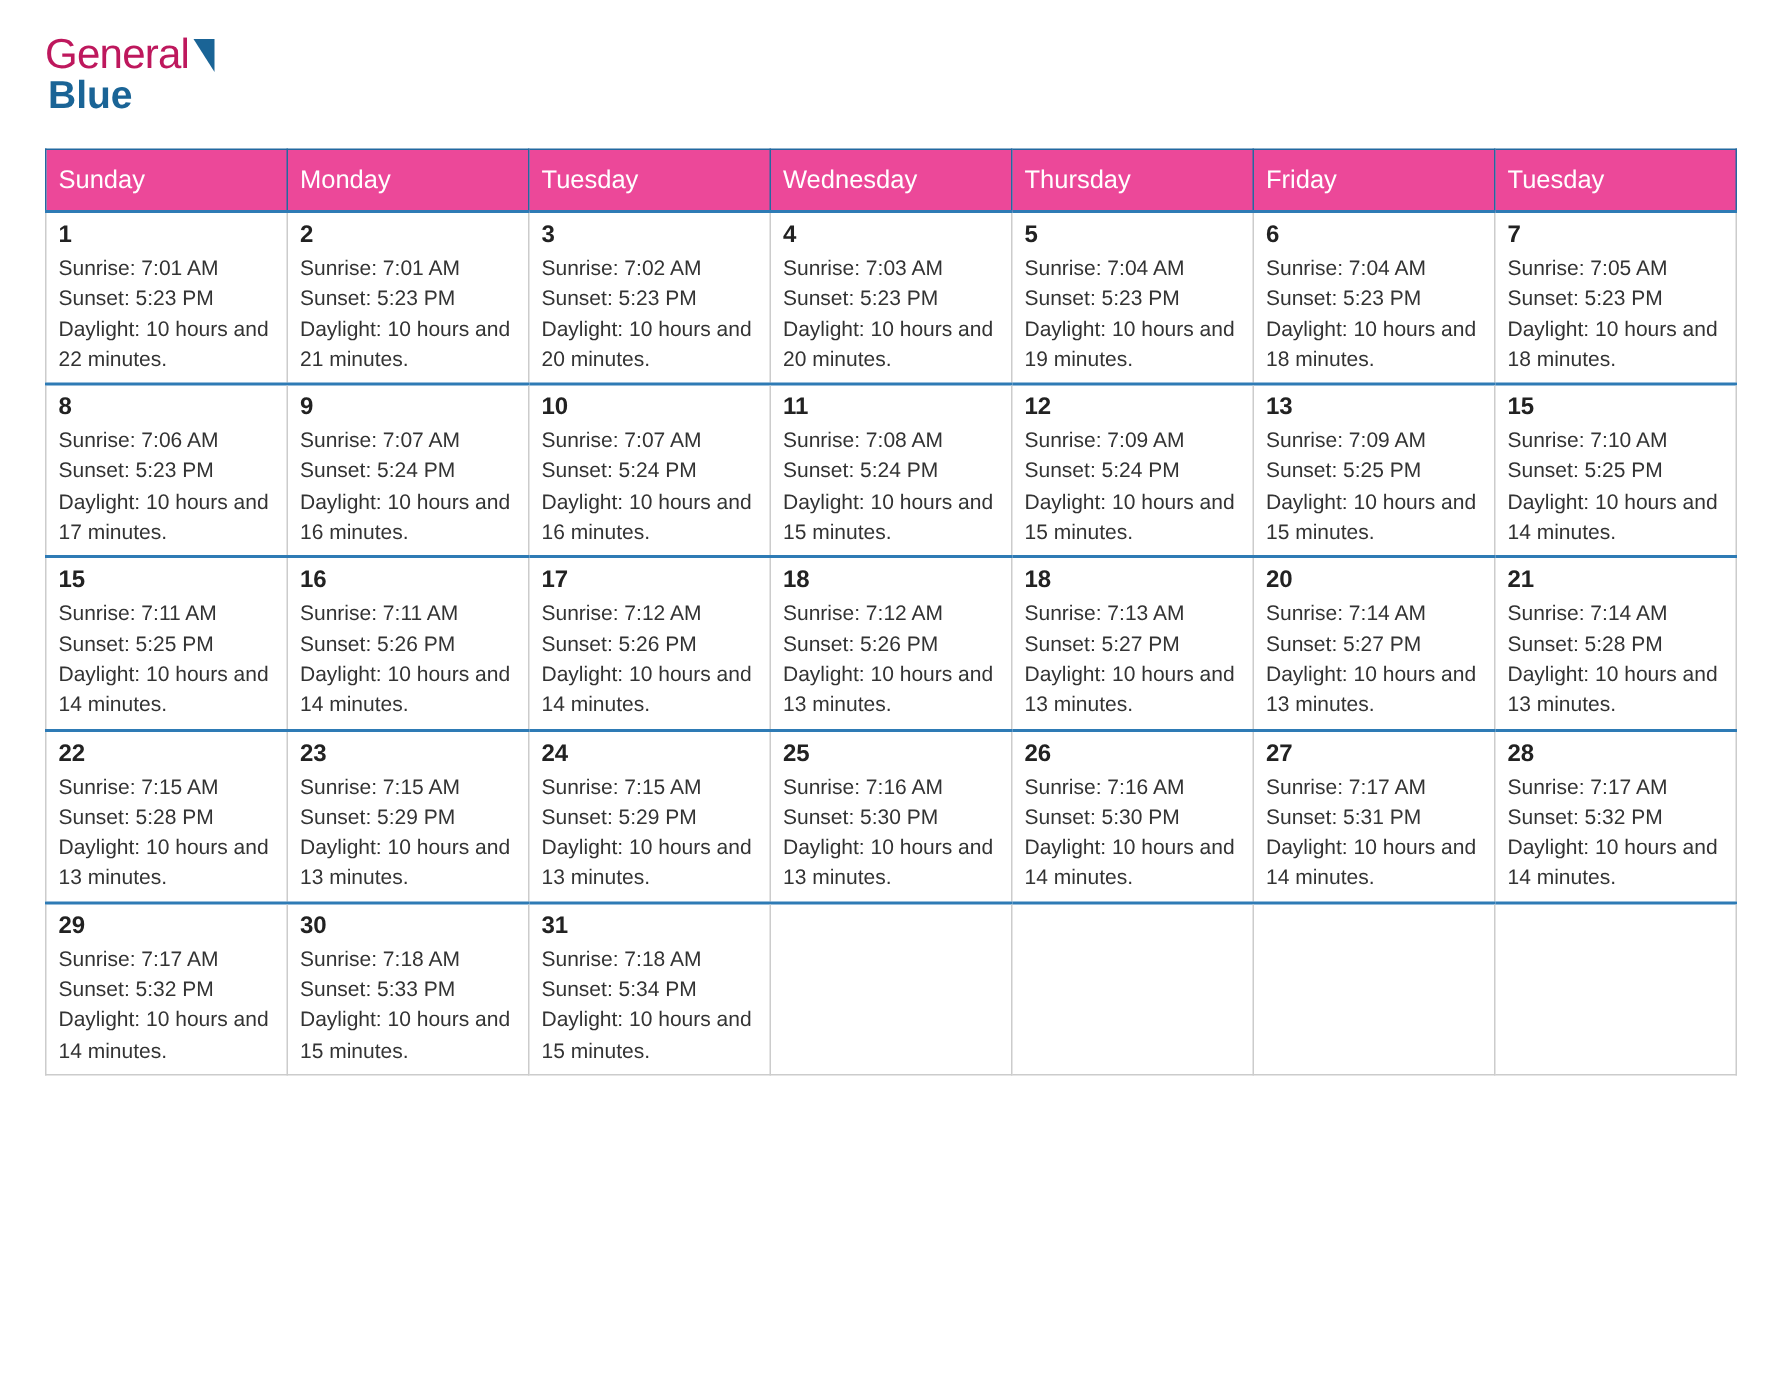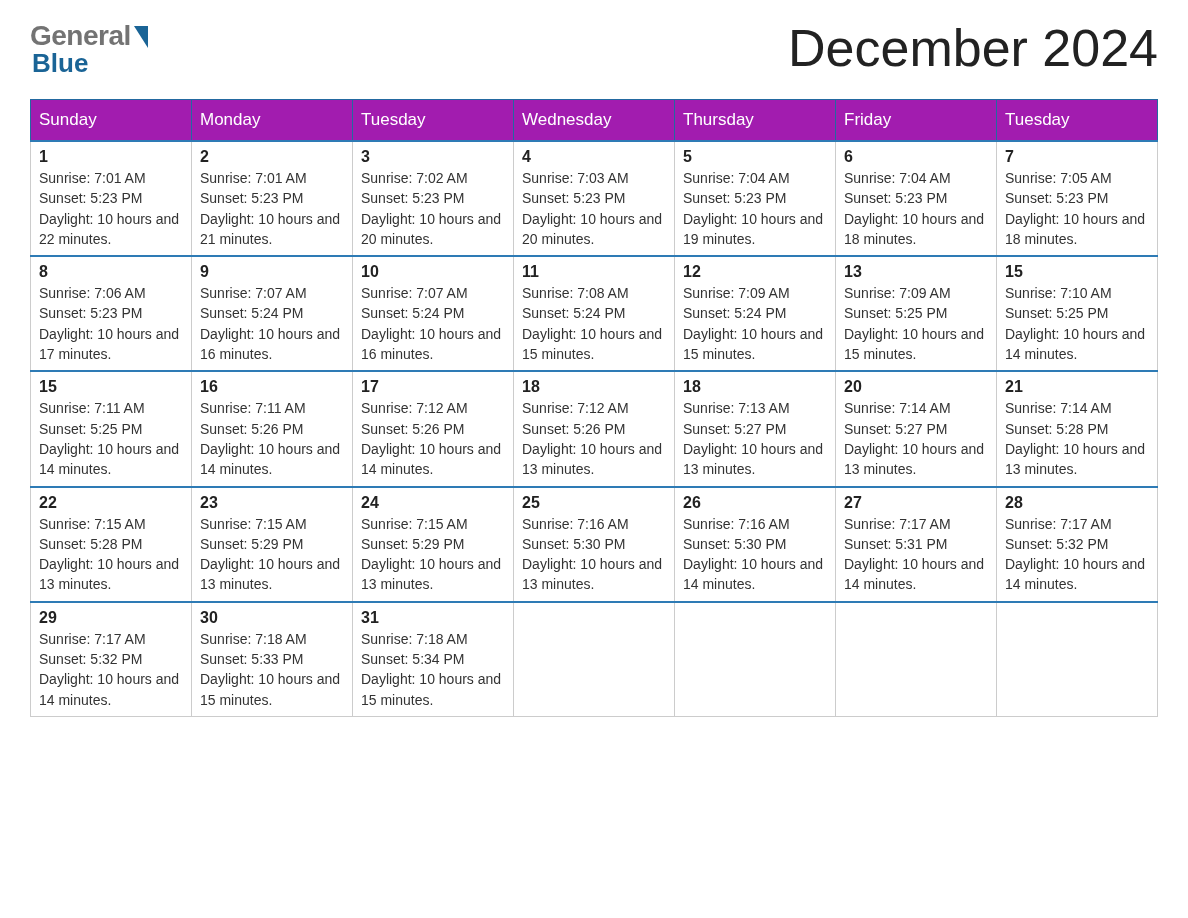--- a/index.html
+++ b/index.html
@@ -20,22 +20,22 @@
       display: flex;
       flex-direction: column;
       align-items: flex-start;
     }
     .logo-top {
       display: flex;
       align-items: center;
     }
     .logo-general {
       font-size: 28px;
-      font-weight: bold;
-      color: #737373;
+      font-weight: normal;
+      color: #be185d;
       letter-spacing: -0.5px;
     }
     .logo-arrow {
       width: 0;
       height: 0;
       border-left: 14px solid transparent;
       border-right: 0px solid transparent;
       border-top: 22px solid #1a6496;
       margin-left: 3px;
       margin-top: 2px;
@@ -60,21 +60,21 @@
       font-size: 22px;
       color: #555;
       margin-top: 4px;
     }
     .calendar {
       width: 100%;
       border-collapse: collapse;
       border: 1px solid #aaa;
     }
     .calendar th {
-      background-color: #a21caf;
+      background-color: #ec4899;
       color: #fff;
       font-size: 17px;
       font-weight: normal;
       padding: 10px 8px;
       text-align: left;
       border: 1px solid #2369a0;
     }
     .calendar td {
       vertical-align: top;
       padding: 6px 8px;
@@ -109,21 +109,20 @@
 
 <div class="header">
   <div class="logo">
     <div class="logo-top">
       <span class="logo-general">General</span>
       <div class="logo-arrow"></div>
     </div>
     <span class="logo-blue-line">Blue</span>
   </div>
   <div class="title-area">
-    <div class="month-year">December 2024</div>
   </div>
 </div>
 
 <table class="calendar">
   <thead>
     <tr>
       <th>Sunday</th>
       <th>Monday</th>
       <th>Tuesday</th>
       <th>Wednesday</th>

